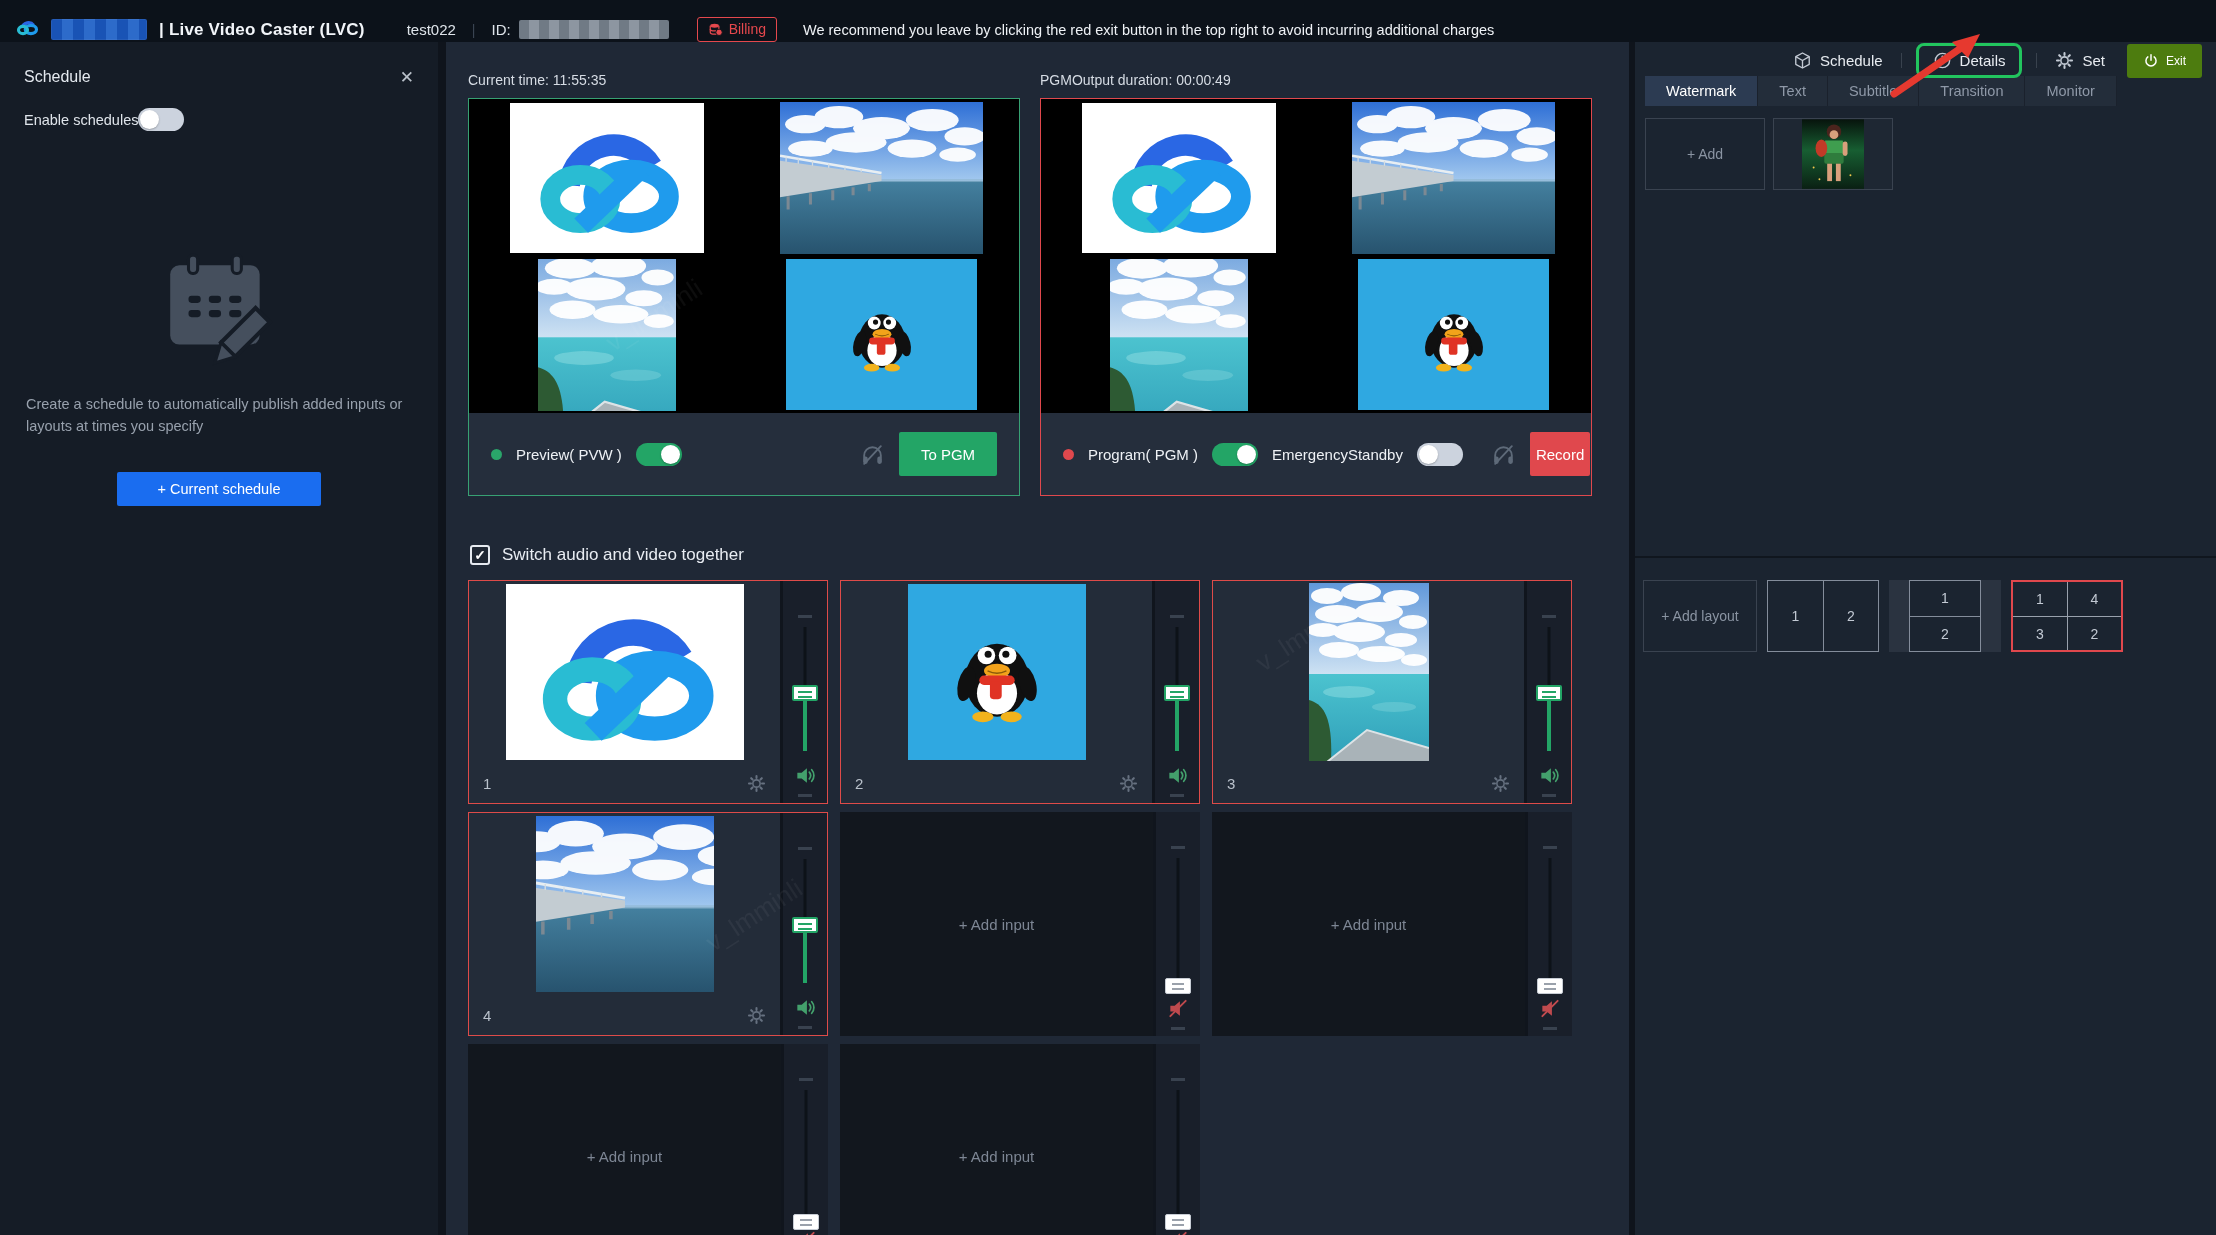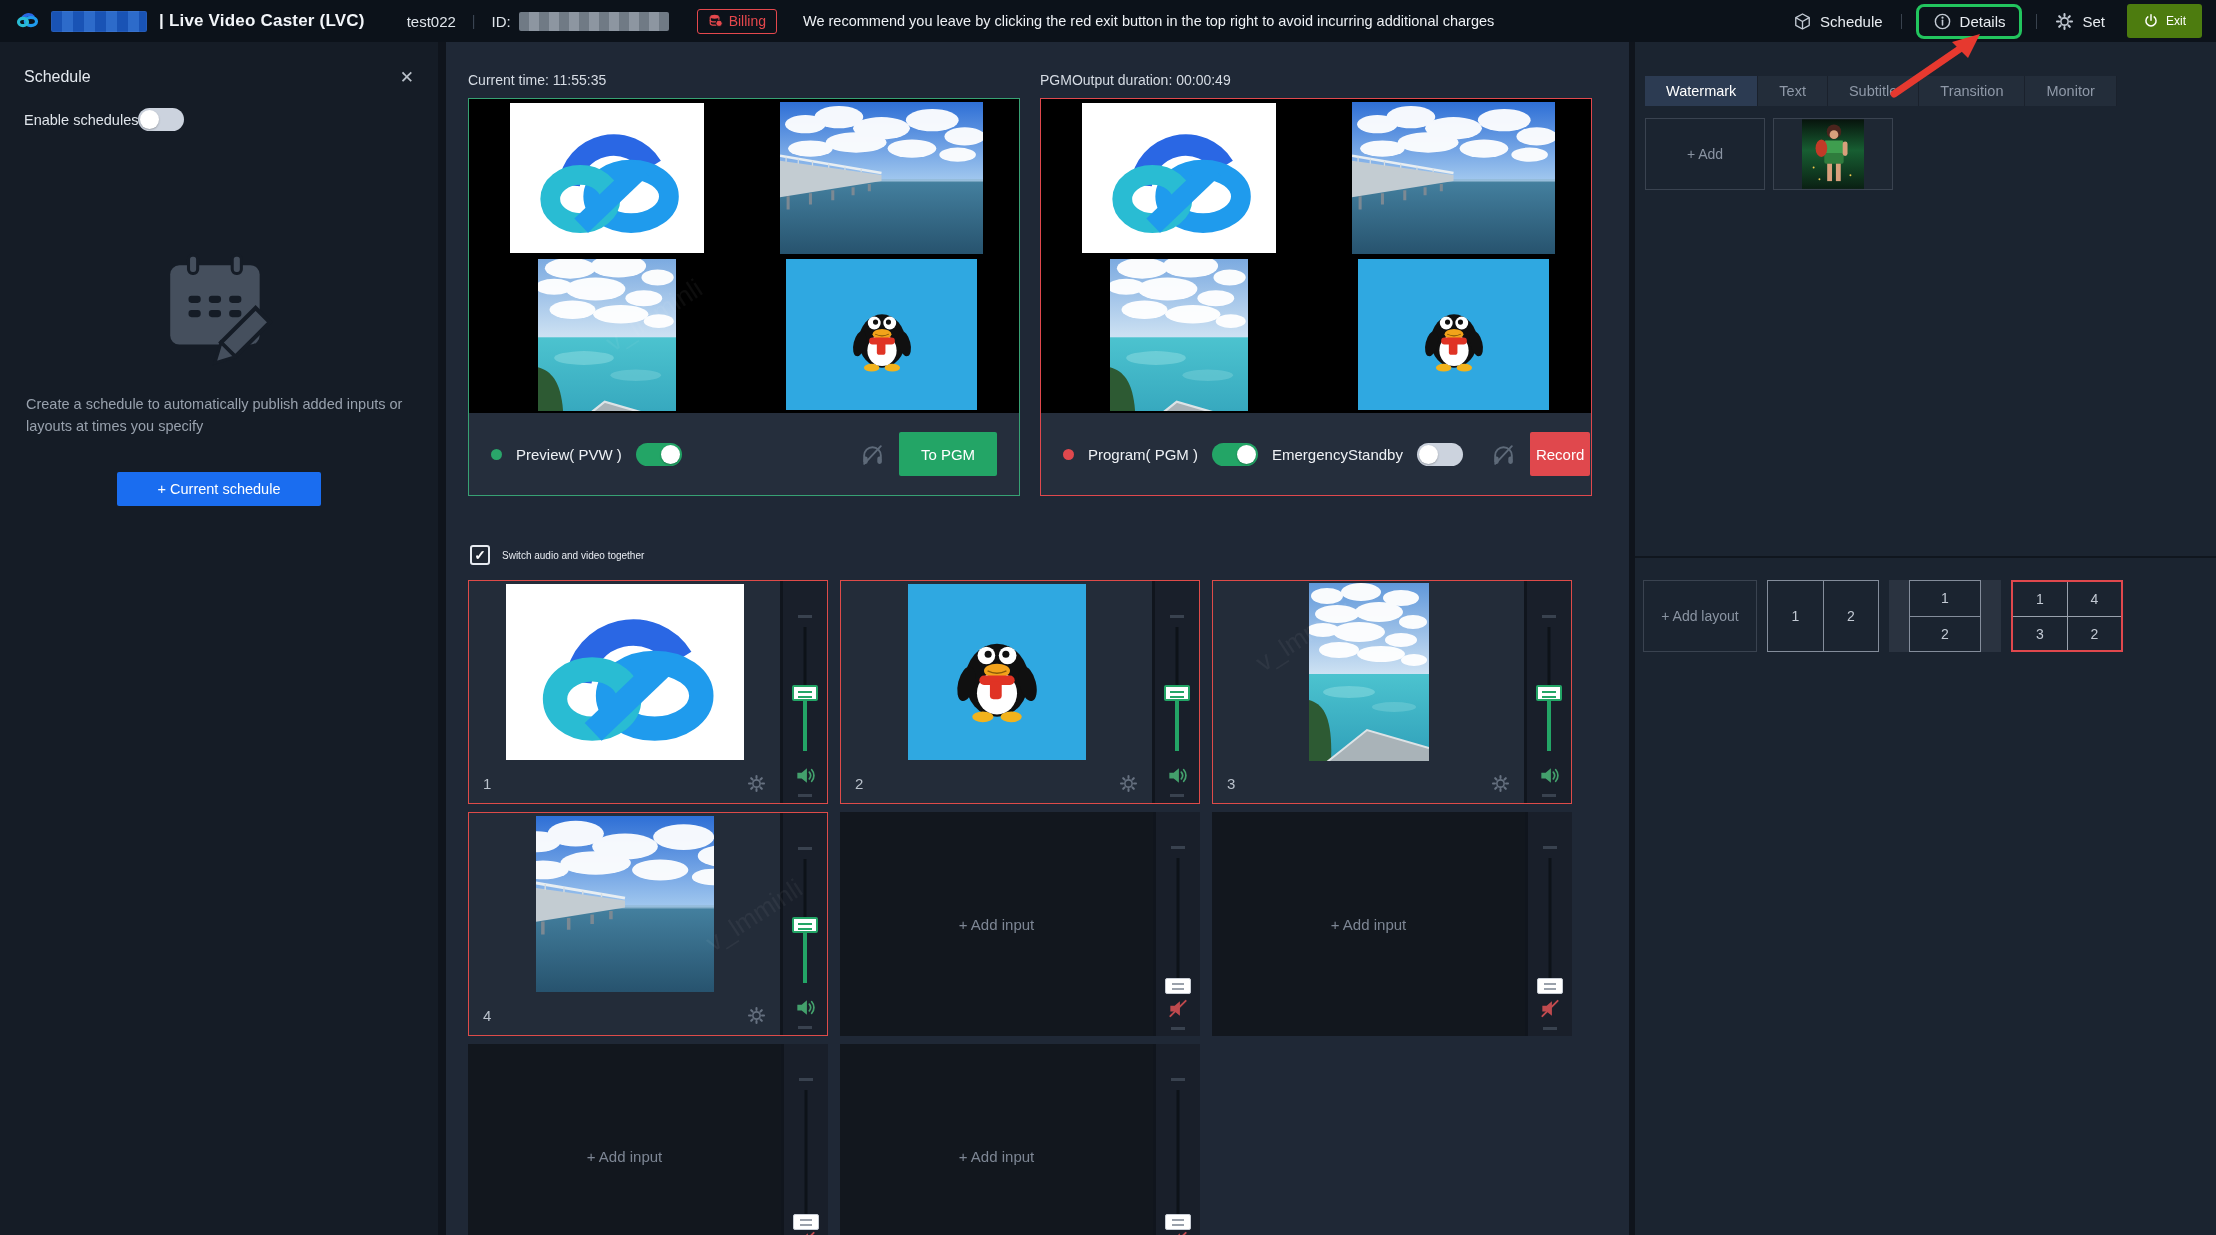--- a/index.html
+++ b/index.html
@@ -1,20 +1,20 @@
 <!DOCTYPE html>
 <html><head>
 <meta charset="utf-8">
 <style>
   html,body{margin:0;padding:0;background:#0b1118;font-family:"Liberation Sans",sans-serif;}
   *{box-sizing:border-box;}
   .stage{position:relative;width:2216px;height:1235px;overflow:hidden;background:#0f141c;color:#e6eaf0;}
 
   
-  .topbar{position:relative;height:42px;background:#0c121a;display:flex;align-items:center;padding:0 14px;z-index:40;}
+  .topbar{position:relative;height:42px;background:#0c121a;display:flex;padding:16px 14px;z-index:40;flex-direction:column;}
   .tb-left{display:flex;align-items:center;}
   .brand-logo{width:27px;height:27px;}
   .redact{border-radius:2px;}
   .redact-brand{width:96px;height:21px;margin-left:10px;
     background:repeating-linear-gradient(90deg,#1a57be 0 11px,#2f70d4 11px 22px),#1a57be;
     background-blend-mode:normal;opacity:.95;
     box-shadow:inset 0 0 0 1px rgba(255,255,255,.06);}
   .redact-id{width:150px;height:19px;margin-left:8px;
     background:repeating-linear-gradient(90deg,#707a85 0 10px,#8d96a1 10px 20px);}
   .tb-title{margin-left:12px;font-size:17px;font-weight:700;color:#f2f5f9;letter-spacing:.2px;}
@@ -81,21 +81,21 @@
   .dot{width:11px;height:11px;border-radius:50%;flex:none;}
   .dot.green{background:#2aa56a;}
   .dot.red{background:#e0484d;}
   .bar-label{font-size:15px;color:#eef1f5;white-space:nowrap;}
   .bar .spacer{flex:1;}
   .hp-icon{width:25px;height:25px;color:#5e6a79;cursor:pointer;flex:none;}
   .btn-topgm{width:98px;height:44px;background:#23a566;border:none;border-radius:2px;color:#fff;font-size:15px;font-family:inherit;cursor:pointer;}
   .btn-record{width:98px;height:44px;background:#e0484d;border:none;border-radius:2px;color:#fff;font-size:15px;font-family:inherit;cursor:pointer;}
 
   .switch-row{position:absolute;left:24px;top:503px;display:flex;align-items:center;gap:12px;}
-  .switch-label{font-size:10px;color:#e8ecf2;}
+  .switch-label{font-size:17px;color:#e8ecf2;}
 
   
   .grid{position:absolute;left:22px;top:538px;display:grid;grid-template-columns:repeat(3,360px);grid-auto-rows:224px;gap:8px 12px;}
   .cell{display:flex;gap:3px;background:#10151d;}
   .cell.live{border:1px solid #de4b49;}
   .tile{flex:1;min-width:0;display:flex;flex-direction:column;background:#232c39;cursor:pointer;}
   .tile .view{flex:1;display:flex;align-items:center;justify-content:center;overflow:hidden;}
   .box-white{width:238px;height:176px;background:#fff;display:flex;align-items:center;justify-content:center;}
   .box-blue{width:178px;height:176px;background:#2fa8e1;display:flex;align-items:center;justify-content:center;}
   .strip{height:40px;display:flex;align-items:center;padding:0 14px;}

